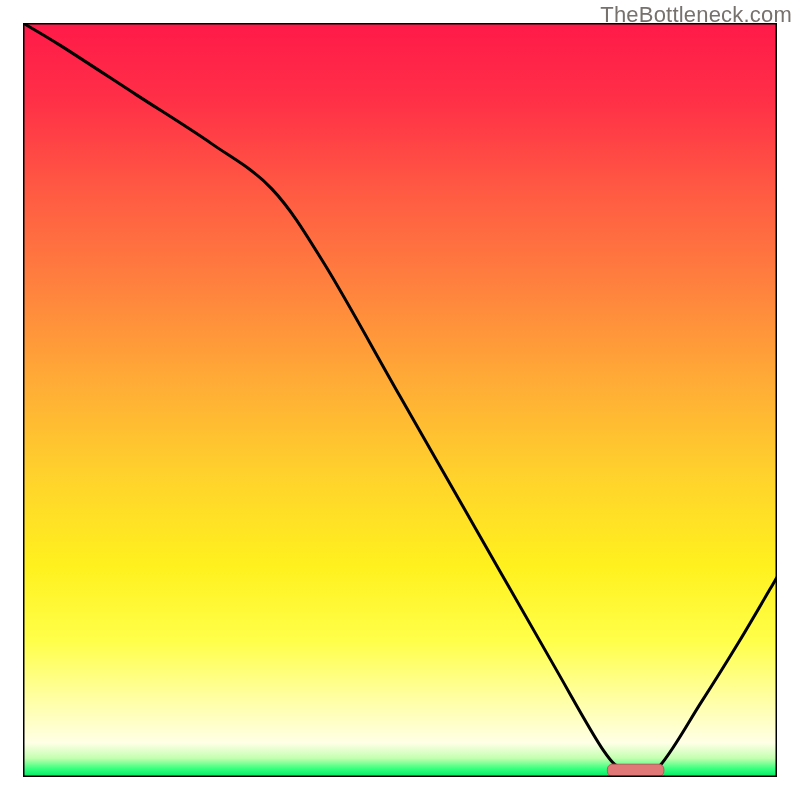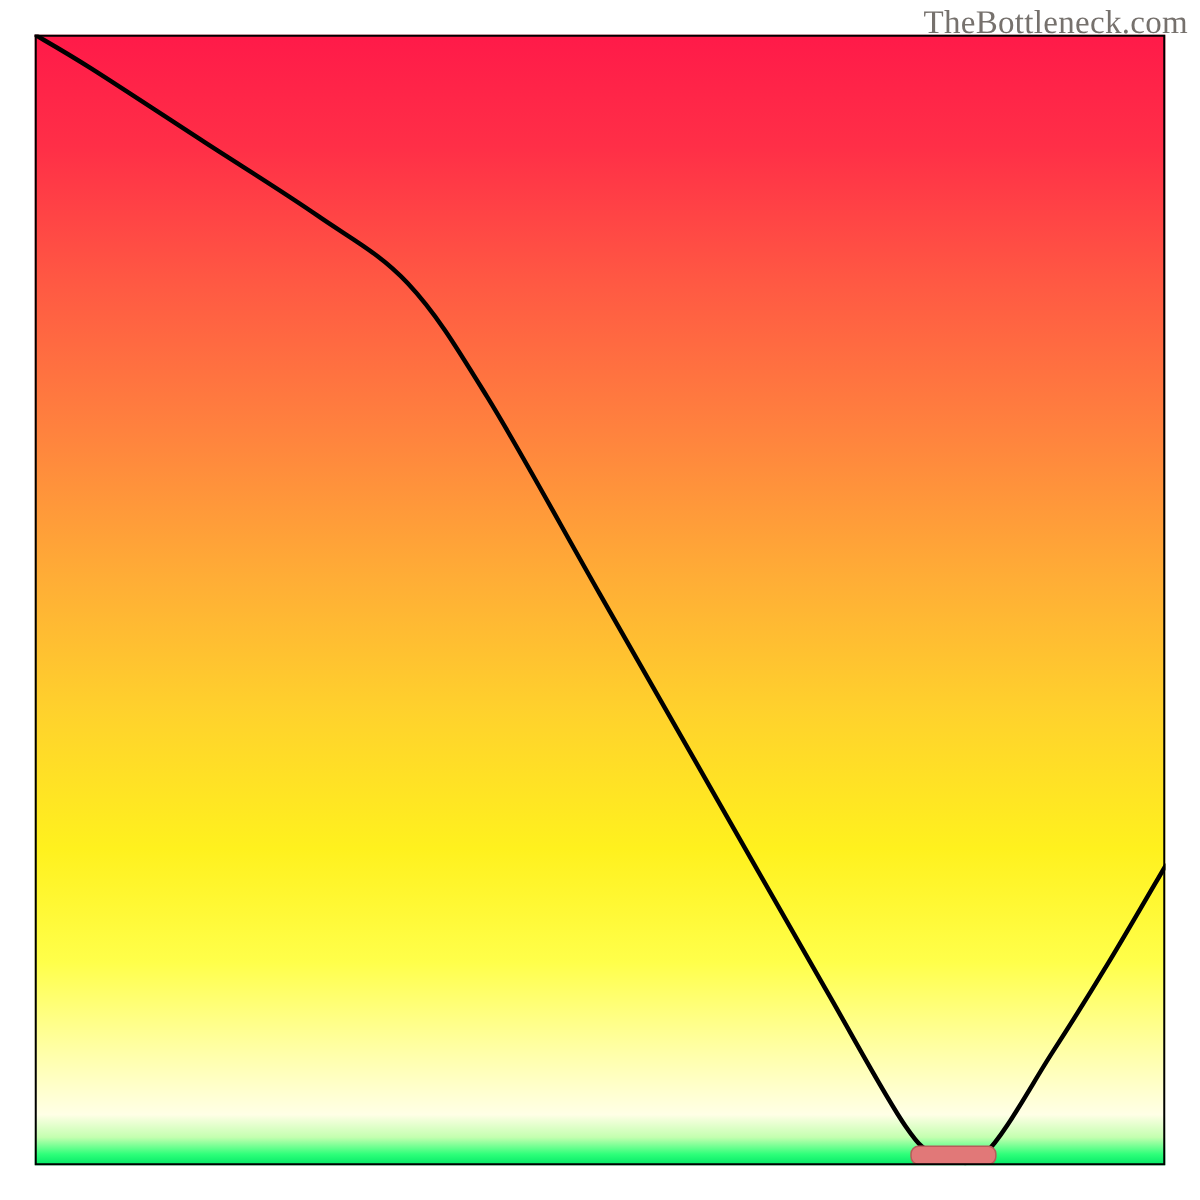--- a/index.html
+++ b/index.html
@@ -7,21 +7,21 @@
   .stage {
     position: relative;
     width: 800px;
     height: 800px;
     background: #ffffff;
   }
   .watermark {
     position: absolute;
     top: 2px;
     right: 8px;
-    font-family: Liberation Serif, serif;
+    font-family: Liberation Sans, sans-serif;
     font-size: 22px;
     color: #76716d;
     letter-spacing: 0.2px;
   }
   .plot {
     position: absolute;
     left: 23px;
     top: 23px;
     width: 754px;
     height: 754px;

